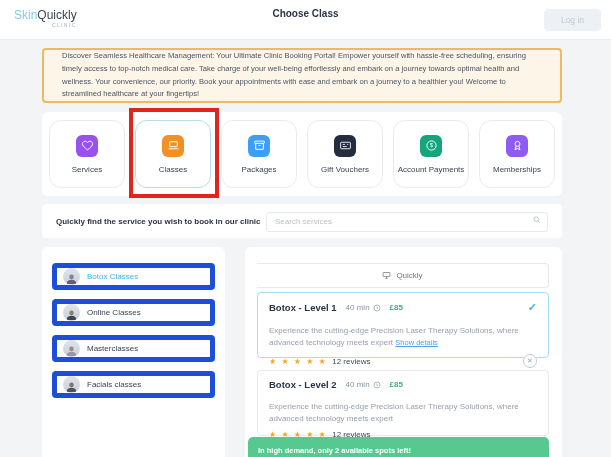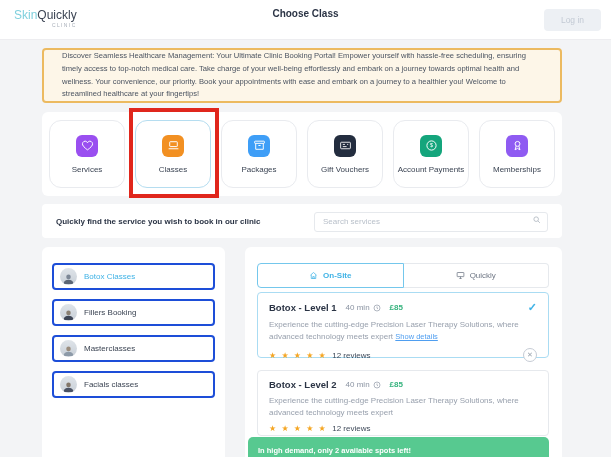--- a/index.html
+++ b/index.html
@@ -41,30 +41,30 @@
               align-items:center; justify-content:center; }
   .cat-icon svg { width:13px; height:13px; }
   .cat-label { font-size:8px; color:#3b4453; white-space:nowrap; }
   .red-box { position:absolute; left:129px; top:108px; width:90px; height:90px;
              border:4px solid #e0261c; z-index:6; pointer-events:none; }
   
   .search-panel { position:absolute; left:42px; top:204px; width:520px; height:34px;
                   background:#fff; border-radius:4px; display:flex; align-items:center;
                   padding:0 14px; }
   .search-label { font-size:8px; font-weight:bold; color:#2b3445; }
-  .search-wrap { margin-left:auto; position:relative; width:234px; }
+  .search-wrap { margin-left:auto; position:relative; width:282px; }
   .search-input { width:100%; height:20px; border:1px solid #e6e9ed; border-radius:3px;
                   font-size:8px; padding:0 20px 0 8px; font-family:inherit; color:#3b4453; }
   .search-input::placeholder { color:#b9c0ca; }
   .search-icon { position:absolute; right:6px; top:5px; width:10px; height:10px; color:#b0b7c0; }
   
   .sidebar-panel { position:absolute; left:42px; top:247px; width:183px; height:230px;
                    background:#fff; border-radius:6px; padding:16px 10px; }
   .side-item { display:flex; align-items:center; gap:7px; height:27px;
-               border:2px solid #1d4ed8; border-radius:4px; margin-bottom:9px;
+               border:5px solid #1d4ed8; border-radius:4px; margin-bottom:9px;
                padding:8px 6px; background:#fff; cursor:pointer; }
   .avatar { width:17px; height:17px; border-radius:50%; overflow:hidden; flex:0 0 auto;
             background:linear-gradient(180deg,#dfe4e9,#c8cfd7); display:flex;
             align-items:flex-end; justify-content:center; }
   .avatar svg { width:13px; height:13px; }
   .side-label { font-size:8px; color:#3b4453; }
   .side-item.selected .side-label { color:#41b3e6; }
   
   .content-panel { position:absolute; left:245px; top:247px; width:317px; height:230px;
                    background:#fff; border-radius:6px; }
@@ -79,21 +79,21 @@
   .class-card { position:absolute; left:12px; width:292px; height:66px; border-radius:4px;
                 padding:8px 11px; background:#fff; cursor:pointer; }
   .card-0 { top:45px; border:1.5px solid #aadcf3; }
   .card-1 { top:123px; border:1px solid #e6e9ed; }
   .card-head { display:flex; align-items:center; gap:9px; }
   .card-title { font-size:9.5px; font-weight:bold; color:#2b3445; }
   .card-duration { font-size:8px; color:#8a93a2; display:flex; align-items:center; gap:3px; }
   .card-duration svg { width:8px; height:8px; }
   .card-price { font-size:8px; font-weight:bold; color:#36b37e; }
   .card-check { margin-left:auto; color:#41b3e6; font-size:11px; font-weight:bold; }
-  .card-desc { margin-top:5px; font-size:8px; color:#98a0ad; line-height:1.5; width:258px; }
+  .card-desc { margin-top:11px; font-size:8px; color:#98a0ad; line-height:1.5; width:258px; }
   .show-details { color:#4f9ef0; text-decoration:underline; font-size:7.5px; cursor:pointer; }
   .card-foot { display:flex; align-items:center; margin-top:5px; }
   .stars { color:#f5a623; font-size:8px; letter-spacing:1.5px; }
   .reviews { font-size:8px; color:#3f4a5a; margin-left:5px; }
   .remove-btn { margin-left:auto; width:14px; height:14px; border:1px solid #c6ccd5;
                 border-radius:50%; color:#9aa3ae; font-size:7px; display:flex;
                 align-items:center; justify-content:center; cursor:pointer; background:#fff; }
   .avail-banner { position:absolute; left:3px; top:190px; width:301px; height:26px;
                   background:#57c990; border-radius:5px; color:#fff; font-size:7.5px;
                   font-weight:bold; display:flex; align-items:center; padding:0 10px; }
@@ -207,21 +207,21 @@
     <div class="side-label">Botox Classes</div>
   </div>
 
   <div class="side-item">
     <div class="avatar">
       <svg viewBox="0 0 24 24">
           <circle cx="12" cy="9" r="4.2" fill="#8a8073"></circle>
           <path d="M3 22c0-5 4-7.5 9-7.5s9 2.5 9 7.5z" fill="#3e4656"></path>
         </svg>
     </div>
-    <div class="side-label">Fillers Booking</div>
+    <div class="side-label">Online Classes</div>
   </div>
 
   <div class="side-item">
     <div class="avatar">
       <svg viewBox="0 0 24 24">
           <circle cx="12" cy="9" r="4.2" fill="#9b8d7d"></circle>
           <path d="M3 22c0-5 4-7.5 9-7.5s9 2.5 9 7.5z" fill="#8d9aa8"></path>
         </svg>
     </div>
     <div class="side-label">Masterclasses</div>
@@ -235,28 +235,20 @@
         </svg>
     </div>
     <div class="side-label">Facials classes</div>
   </div>
 
 </div>
 
 <div class="content-panel">
 
   <div class="tabs">
-    <div class="tab active">
-      <svg viewBox="0 0 24 24" fill="none" stroke="currentColor" stroke-width="2">
-          <path d="M4 11l8-7 8 7"></path>
-          <path d="M6 10v10h12V10"></path>
-          <path d="M10 20v-5h4v5"></path>
-        </svg>
-      <span>On-Site</span>
-    </div>
     <div class="tab inactive">
       <svg viewBox="0 0 24 24" fill="none" stroke="currentColor" stroke-width="2">
           <rect x="3" y="4" width="18" height="11" rx="1"></rect>
           <path d="M9 20h6M12 15v5"></path>
         </svg>
       <span>Quickly</span>
     </div>
   </div>
 
   <div class="class-card card-0">

